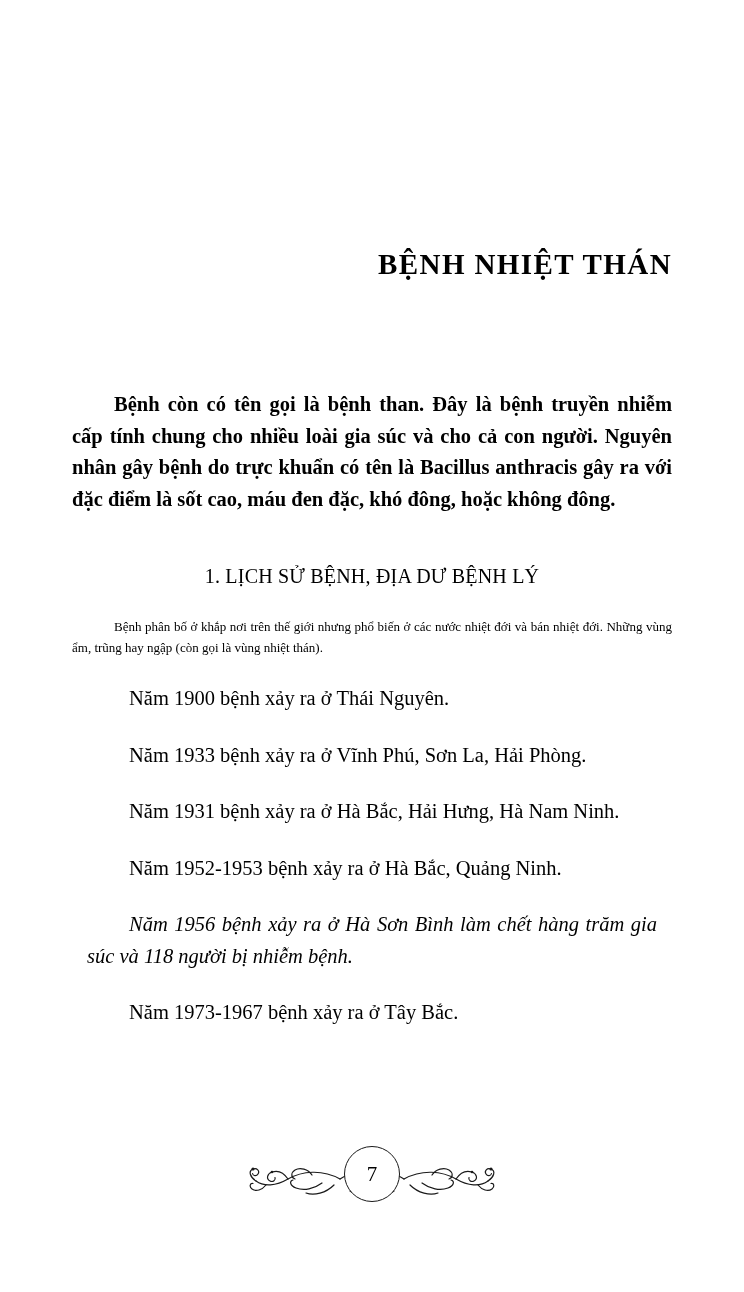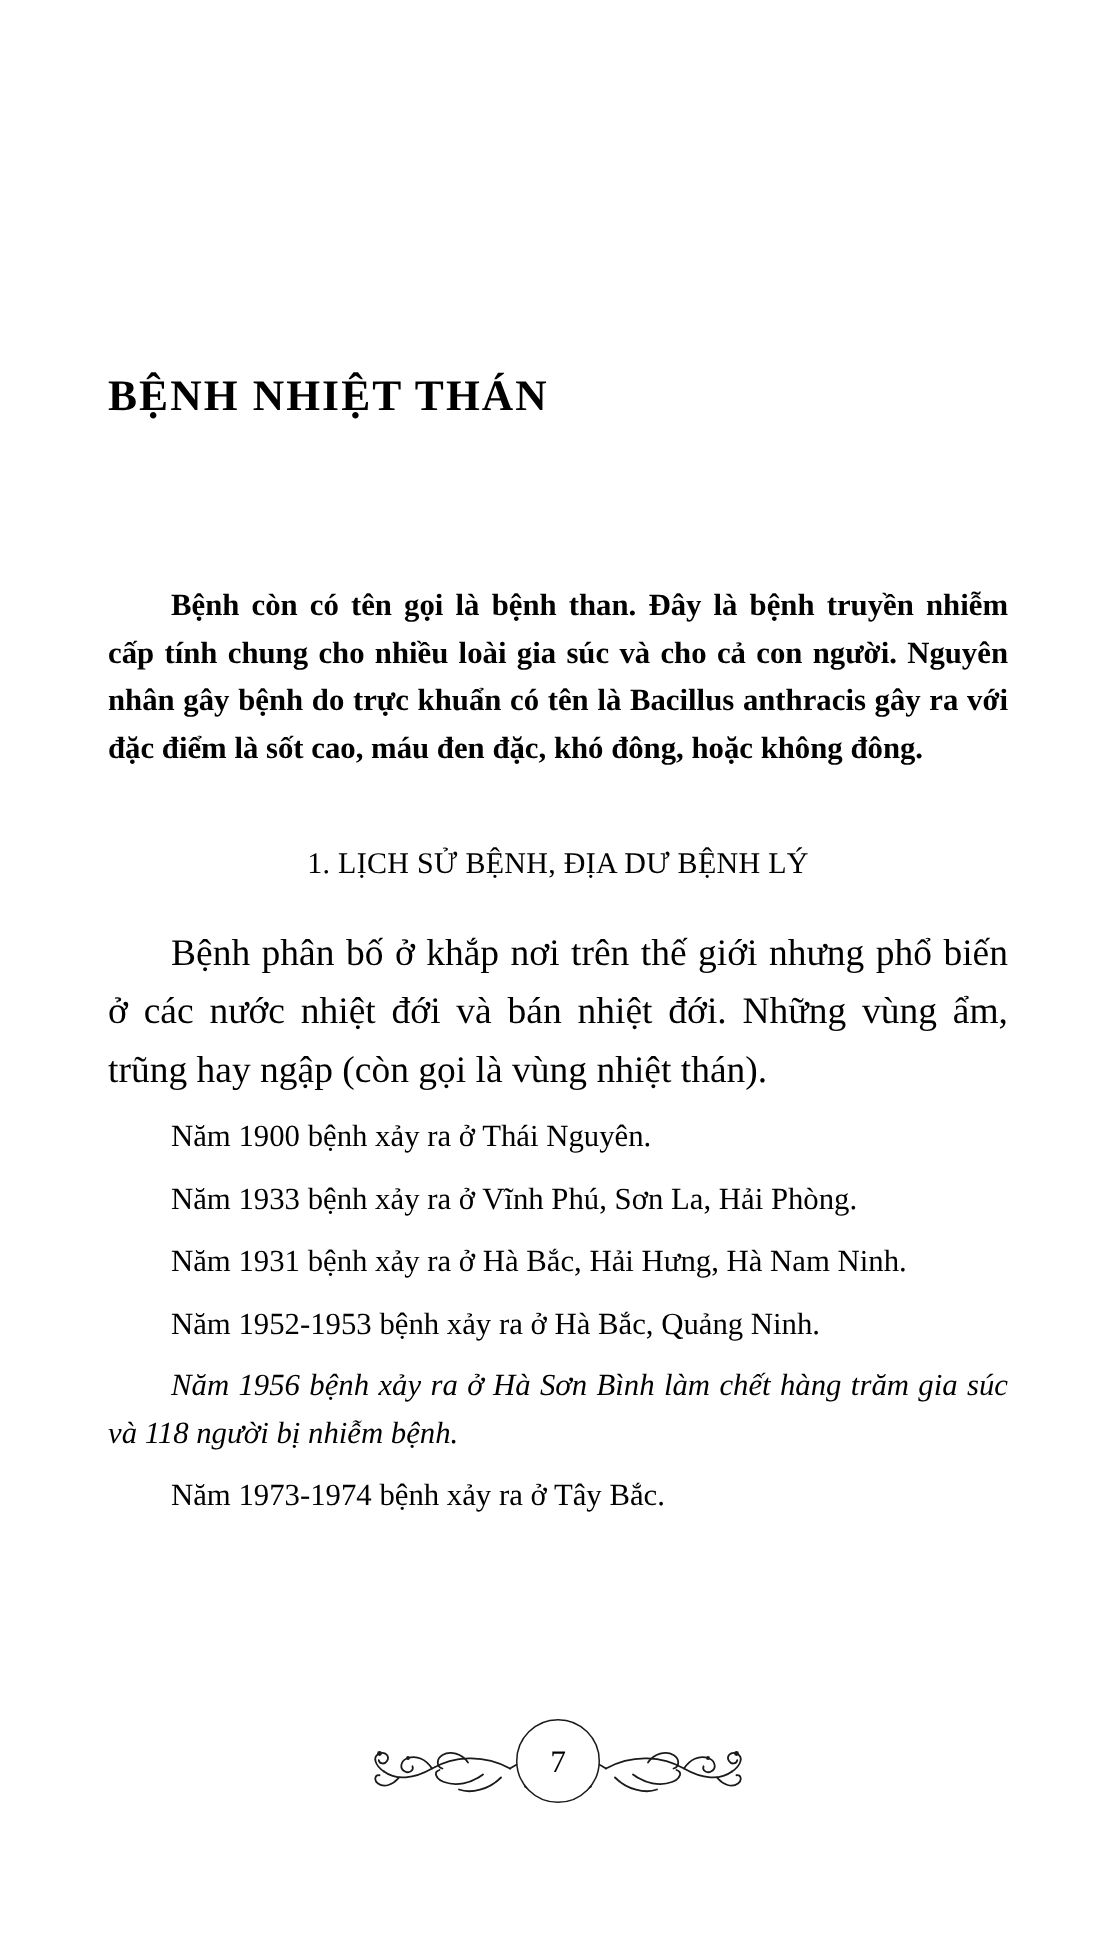--- a/index.html
+++ b/index.html
@@ -17,21 +17,21 @@
   }
   .page {
     position: absolute;
     inset: 0;
     padding: 0 72px;
     box-sizing: border-box;
   }
   .page-title {
     margin: 0;
     padding-top: 248px;
-    text-align: left;
+    text-align: right;
     font-size: 29px;
     font-weight: bold;
     letter-spacing: 1.4px;
     font-family: "Liberation Serif", serif;
   }
   .intro {
     margin: 0;
     padding-top: 108px;
     text-align: justify;
     text-justify: inter-word;
@@ -46,26 +46,26 @@
     text-align: center;
     font-size: 20px;
     font-weight: normal;
     letter-spacing: 0.2px;
   }
   .body-para {
     margin: 0;
     padding-top: 28px;
     text-align: justify;
     text-justify: inter-word;
-    font-size: 25px;
-    line-height: 39px;
+    font-size: 13px;
+    line-height: 21px;
     text-indent: 42px;
   }
   .list-line {
-    margin: 0;
+    margin: 15px;
     padding-top: 10px;
     font-size: 20.5px;
     line-height: 31.5px;
     text-indent: 42px;
     text-align: left;
   }
   .list-line.wrap {
     text-align: justify;
     text-justify: inter-word;
     font-style: italic;
@@ -122,21 +122,21 @@
 
   <h2 class="section-heading">1. LỊCH SỬ BỆNH, ĐỊA DƯ BỆNH LÝ</h2>
 
   <p class="body-para">Bệnh phân bố ở khắp nơi trên thế giới nhưng phổ biến ở các nước nhiệt đới và bán nhiệt đới. Những vùng ẩm, trũng hay ngập (còn gọi là vùng nhiệt thán).</p>
 
   <p class="list-line">Năm 1900 bệnh xảy ra ở Thái Nguyên.</p>
   <p class="list-line">Năm 1933 bệnh xảy ra ở Vĩnh Phú, Sơn La, Hải Phòng.</p>
   <p class="list-line">Năm 1931 bệnh xảy ra ở Hà Bắc, Hải Hưng, Hà Nam Ninh.</p>
   <p class="list-line">Năm 1952-1953 bệnh xảy ra ở Hà Bắc, Quảng Ninh.</p>
   <p class="list-line wrap">Năm 1956 bệnh xảy ra ở Hà Sơn Bình làm chết hàng trăm gia súc và 118 người bị nhiễm bệnh.</p>
-  <p class="list-line">Năm 1973-1974 bệnh xảy ra ở Tây Bắc.</p>
+  <p class="list-line">Năm 1973-1967 bệnh xảy ra ở Tây Bắc.</p>
 
   <div class="footer">
     <div class="ornament">
       <svg width="300" height="70" viewBox="0 0 300 70" xmlns="http://www.w3.org/2000/svg">
         <g stroke="#1a1a1a" fill="none" stroke-width="1.2" stroke-linecap="round">
           <path d="M118 40 C 100 30, 80 32, 66 40 C 54 47, 42 48, 34 42"></path>
           <path d="M34 42 C 28 38, 26 32, 31 30 C 35 28.5, 38 32, 36 35 C 34.5 37.5, 31 37, 30.5 34.5"></path>
           <path d="M66 40 C 62 34, 56 31, 50 33 C 45 34.7, 44 40, 48 42 C 51 43.5, 54 41, 53 38.5"></path>
           <path d="M90 36 C 86 30, 78 28, 73 31 C 68.6 33.6, 69 39, 73 40"></path>
           <path d="M100 44 C 92 50, 82 52, 74 49 C 68 46.8, 67 42, 71 41"></path>

